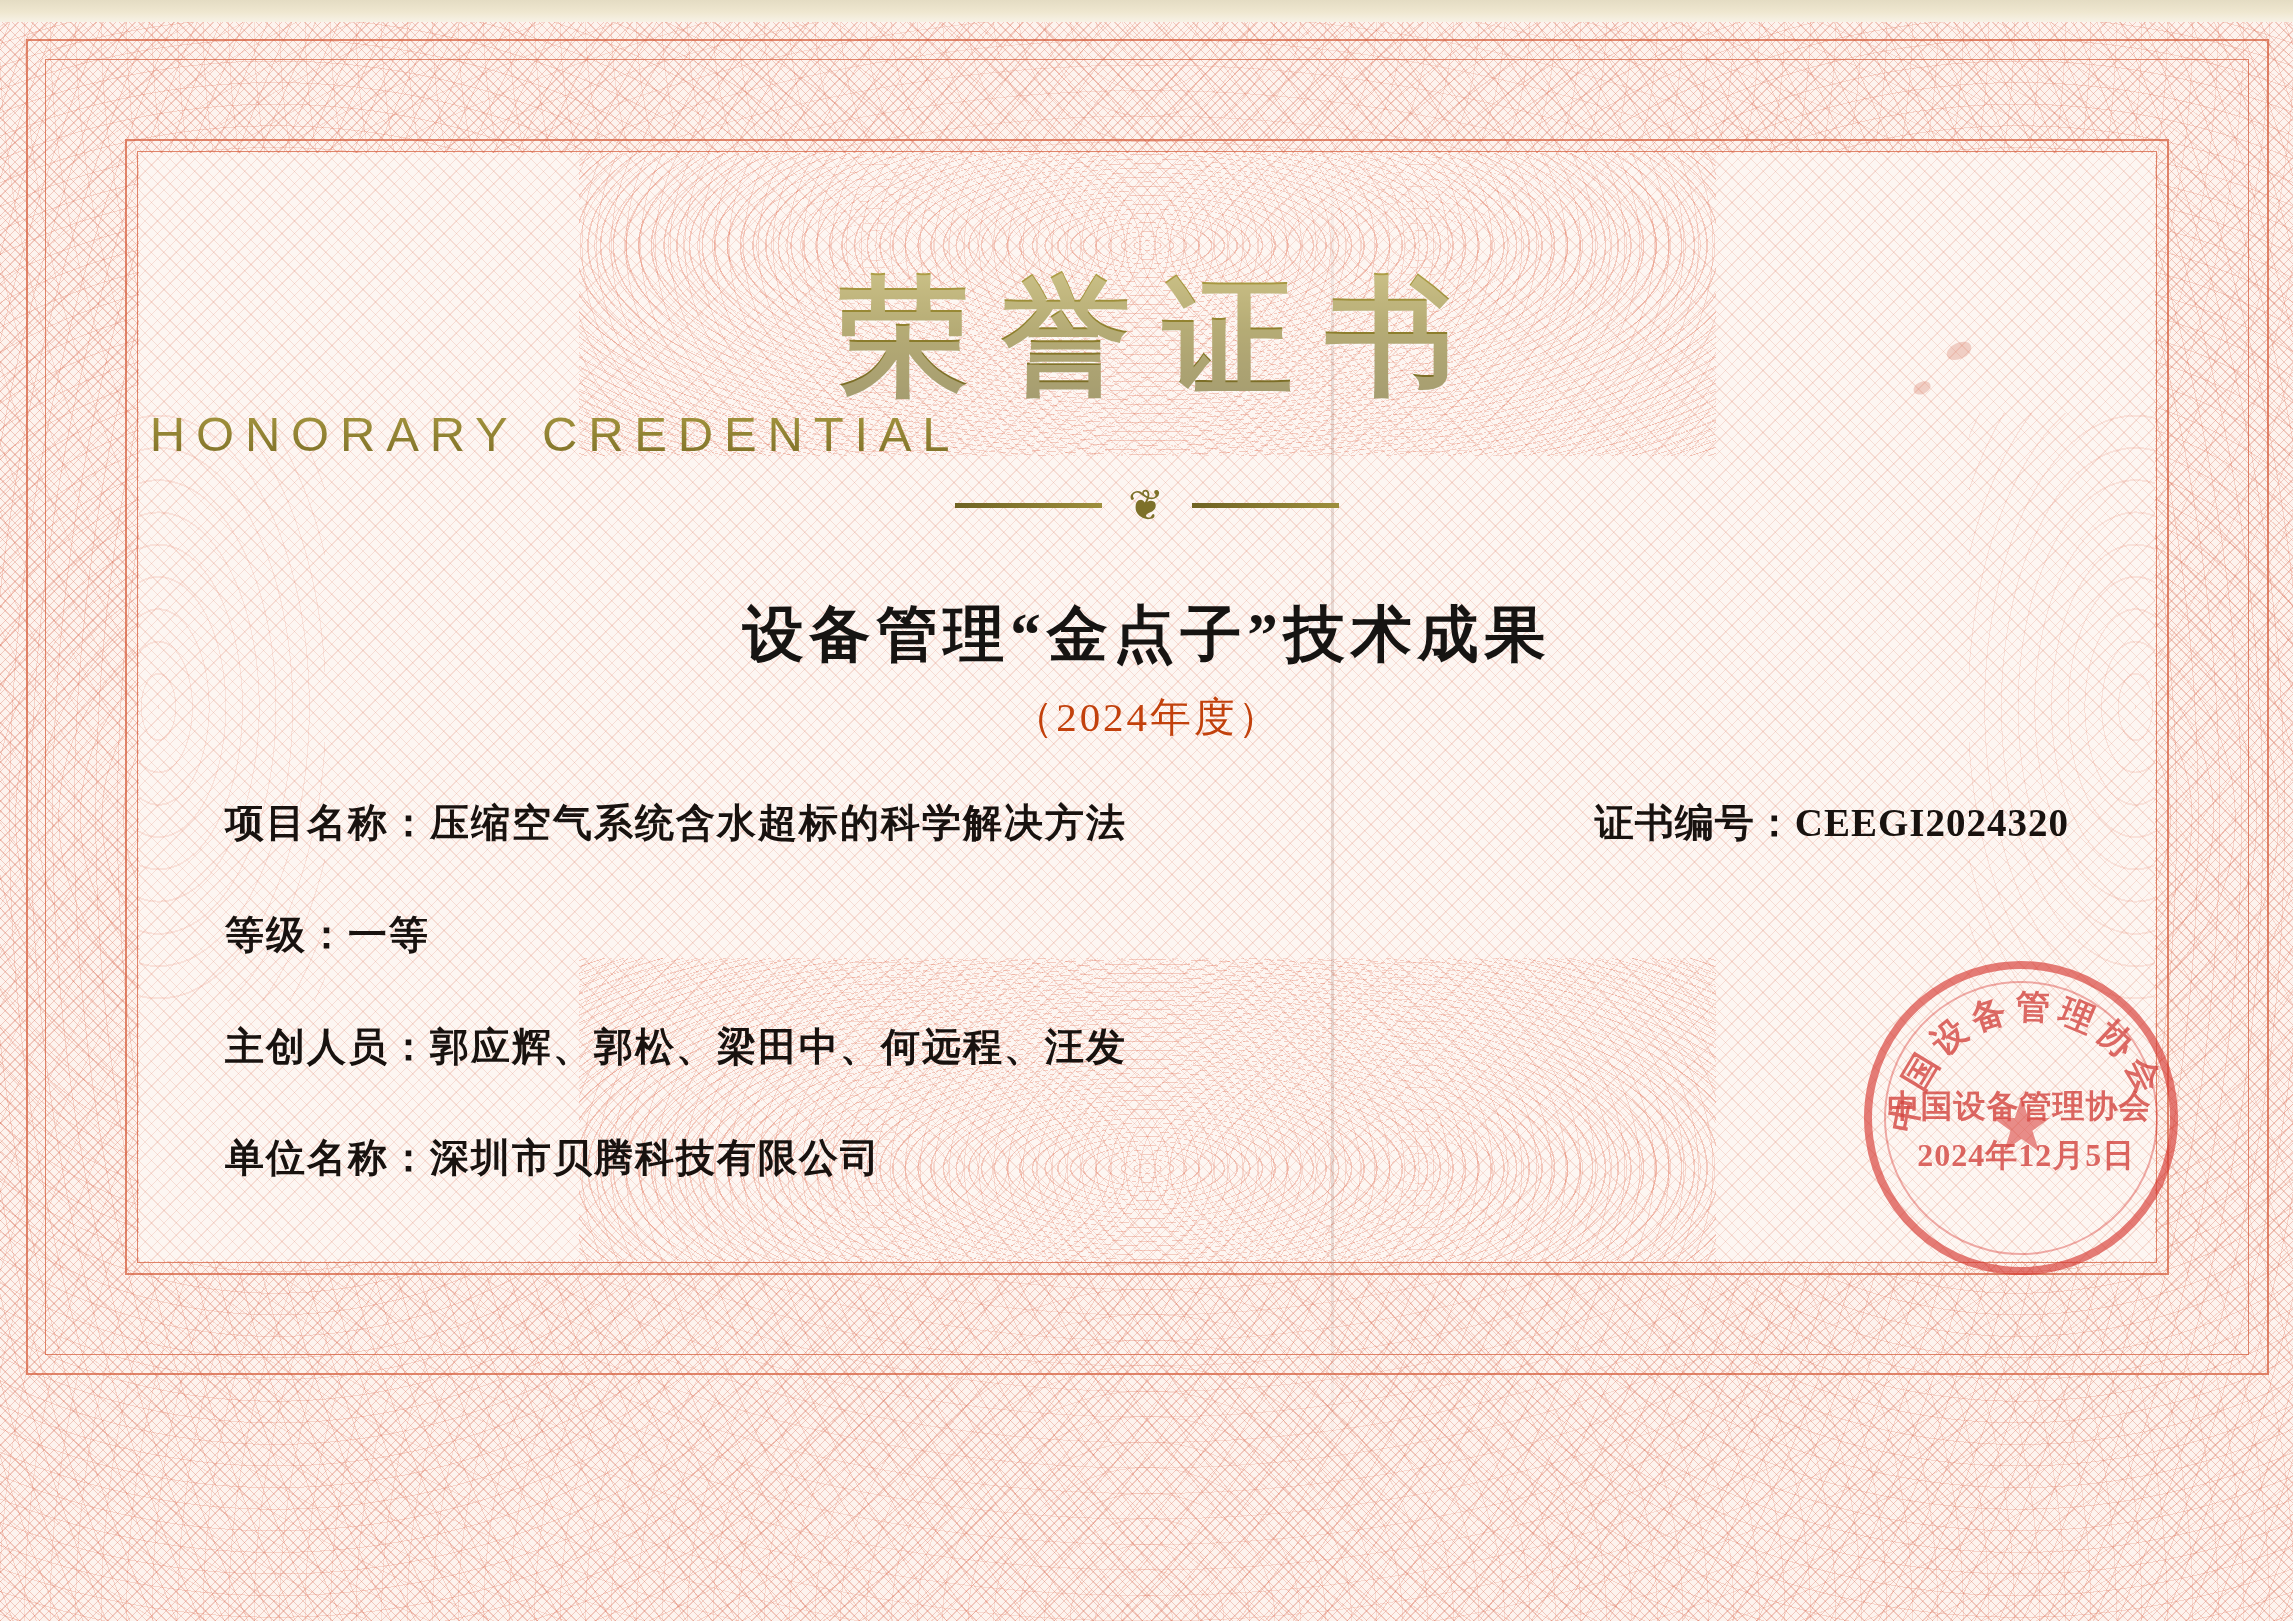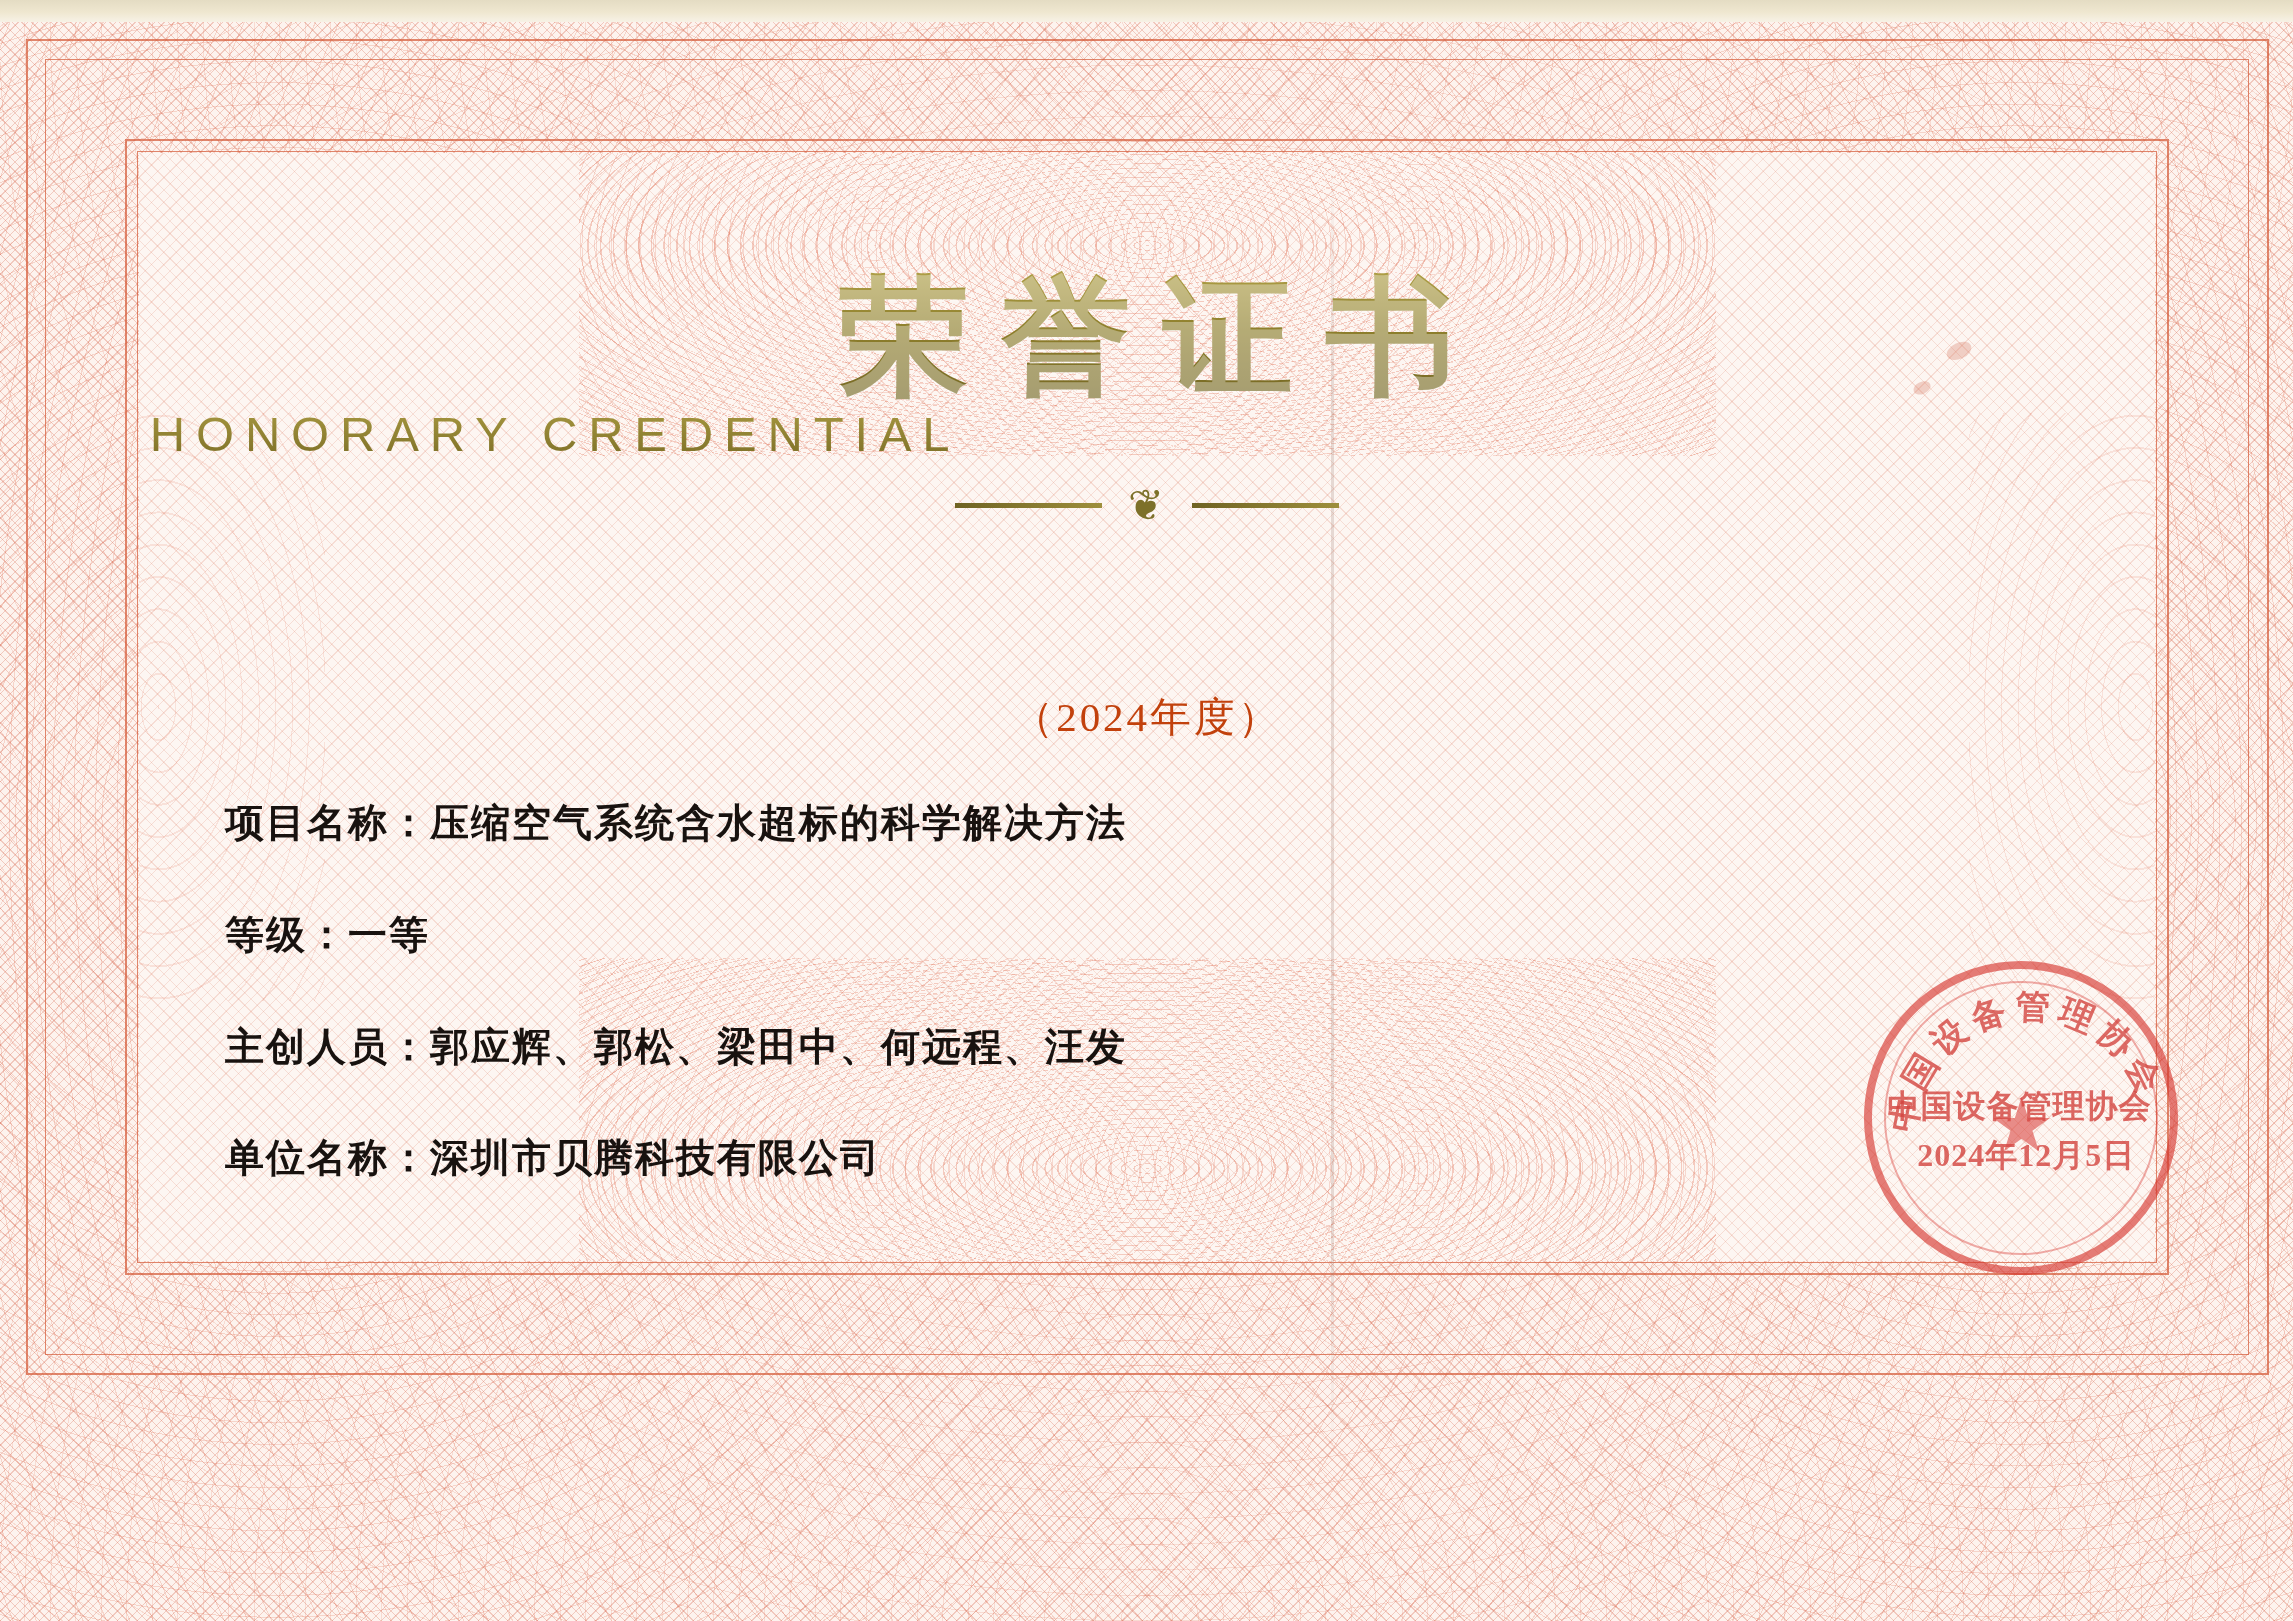--- a/index.html
+++ b/index.html
@@ -325,26 +325,28 @@
 
     <div class="title-zh">荣誉证书</div>
     <div class="title-en">HONORARY CREDENTIAL</div>
 
     <div class="divider">
       <span class="rule"></span>
       <span class="flourish">❦</span>
       <span class="rule"></span>
     </div>
 
+    <div class="award-name">设备管理“金点子”技术成果</div>
     <div class="award-year">（2024年度）</div>
 
     <div class="fields">
 
       <div class="field-row">
         <span class="label">项目名称：</span><span class="value">压缩空气系统含水超标的科学解决方法</span>
+        <span class="cert-no"><span>证书编号：</span><span>CEEGI2024320</span></span>
       </div>
 
       <div class="field-row">
         <span class="label">等级：</span><span class="value">一等</span>
       </div>
 
       <div class="field-row">
         <span class="label">主创人员：</span><span class="value">郭应辉、郭松、梁田中、何远程、汪发</span>
       </div>
 

